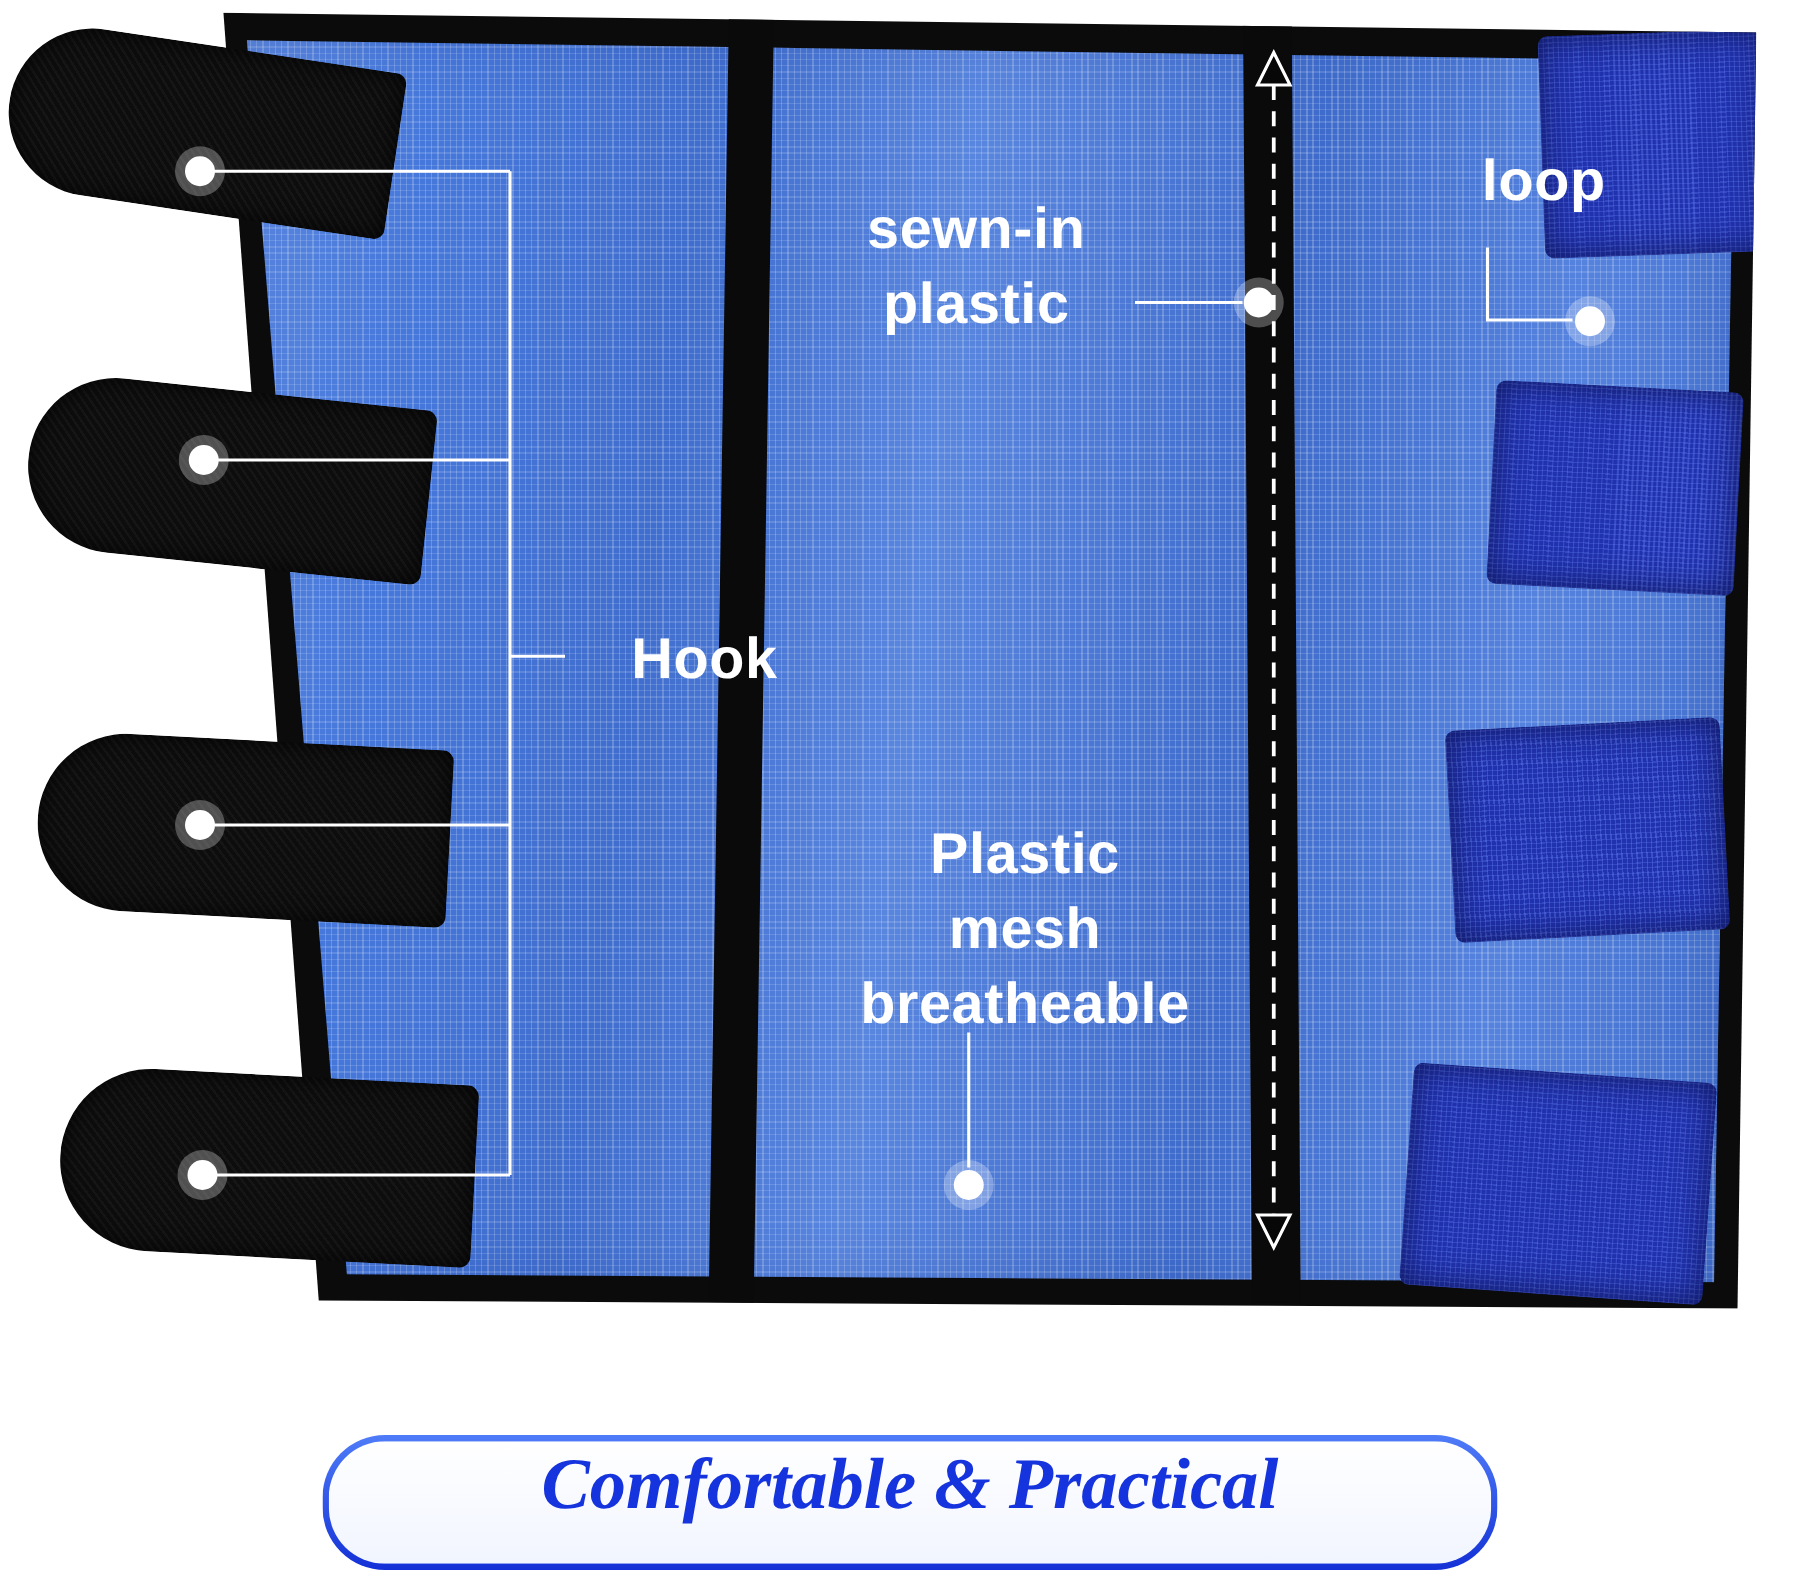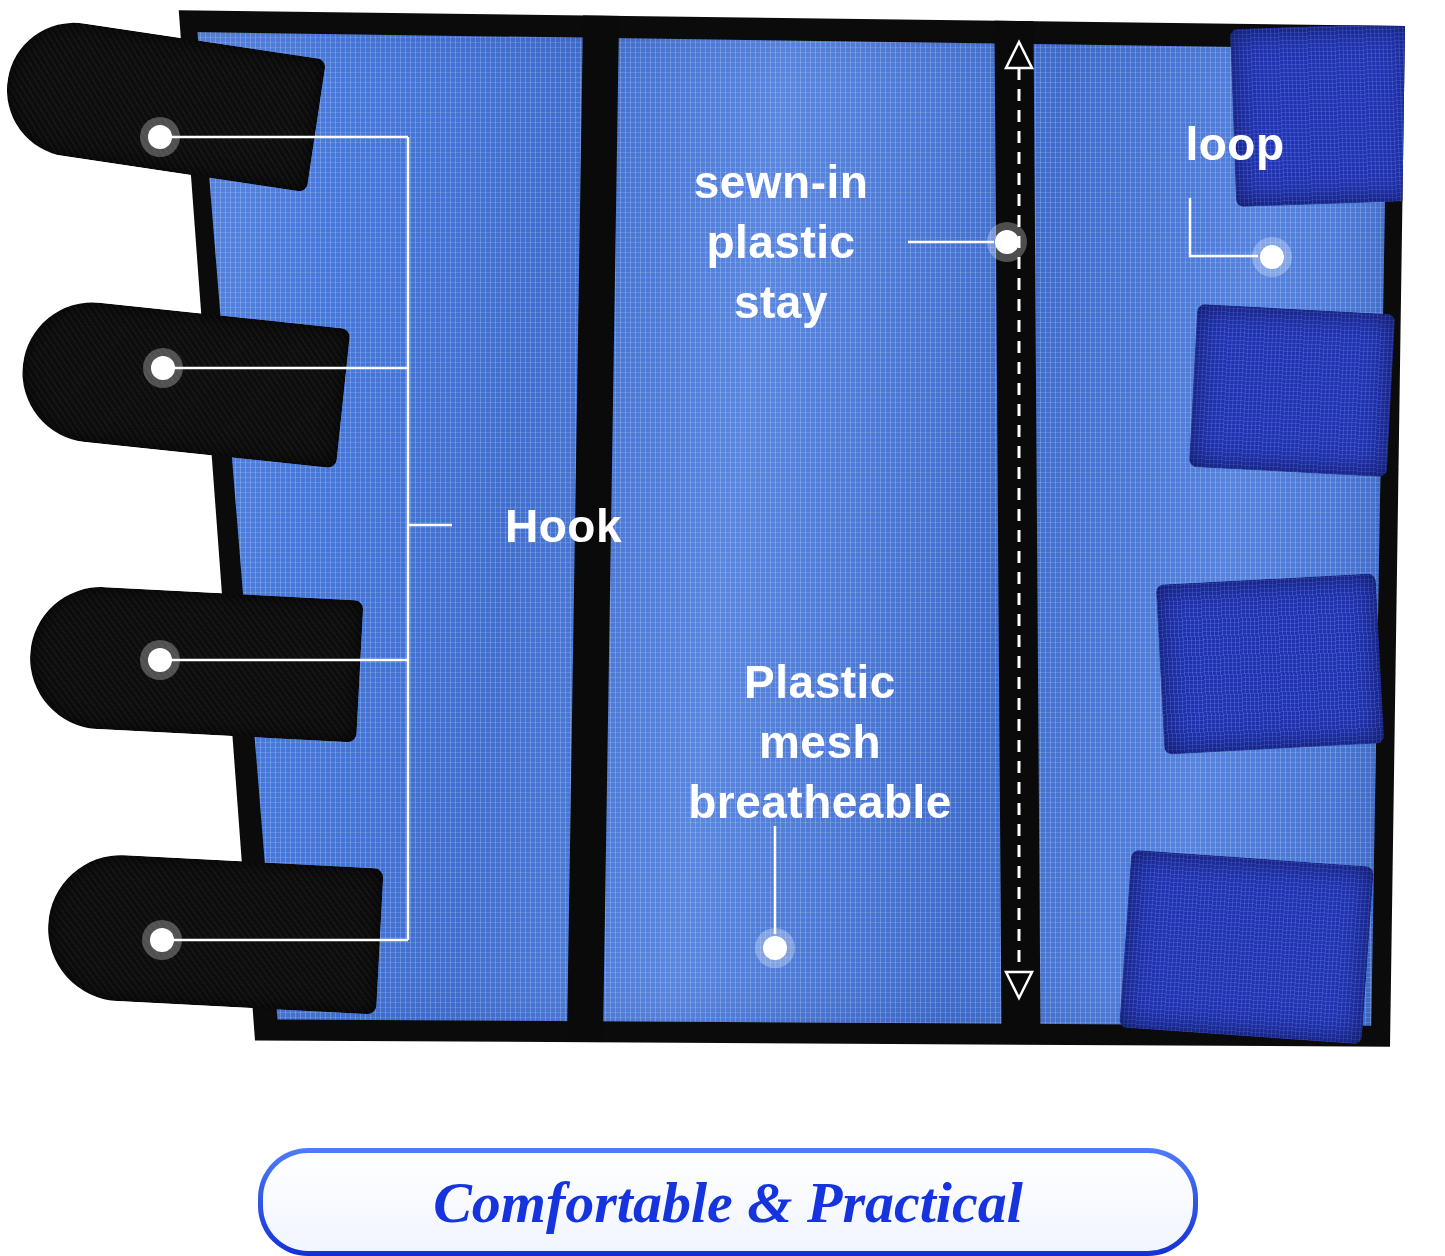--- a/index.html
+++ b/index.html
@@ -66,21 +66,21 @@
   #hook-label{left:462px;top:496px;width:160px;text-align:right;}
   #mesh-label{left:655px;top:652px;width:330px;}
 
   
   #banner{
     left:258px;top:1148px;width:930px;height:98px;z-index:6;
     border-radius:50px;border:5px solid transparent;
     background:
       linear-gradient(180deg,#ffffff,#f1f5ff) padding-box,
       linear-gradient(180deg,#4f7cf8,#1330d6) border-box;
-    display:flex;align-items:center;justify-content:center;
+    display:flex;justify-content:center;
   }
   #banner-text{
     font-family:"Liberation Serif",serif;font-style:italic;font-weight:bold;
     font-size:58px;color:#1634dd;
   }
 </style>
 </head>
 <body>
 
 <div class="abs" id="product-body">
@@ -132,21 +132,20 @@
   <g>
     <path d="M1019 68 V972" stroke="#ffffff" stroke-width="3" fill="none" stroke-dasharray="12 9"></path>
     <path d="M1006 68 L1019 42 L1032 68 Z" stroke="#ffffff" stroke-width="2.5" fill="rgba(0,0,0,0.25)"></path>
     <path d="M1006 972 L1032 972 L1019 998 Z" stroke="#ffffff" stroke-width="2.5" fill="rgba(0,0,0,0.25)"></path>
   </g>
 </svg>
 
 <div class="abs label" id="stay-label">
   <div>sewn-in</div>
   <div>plastic</div>
-  <div>stay</div>
 </div>
 
 <div class="abs label" id="loop-label">loop</div>
 
 <div class="abs label" id="hook-label">Hook</div>
 
 <div class="abs label" id="mesh-label">
   <div>Plastic</div>
   <div>mesh</div>
   <div>breatheable</div>

